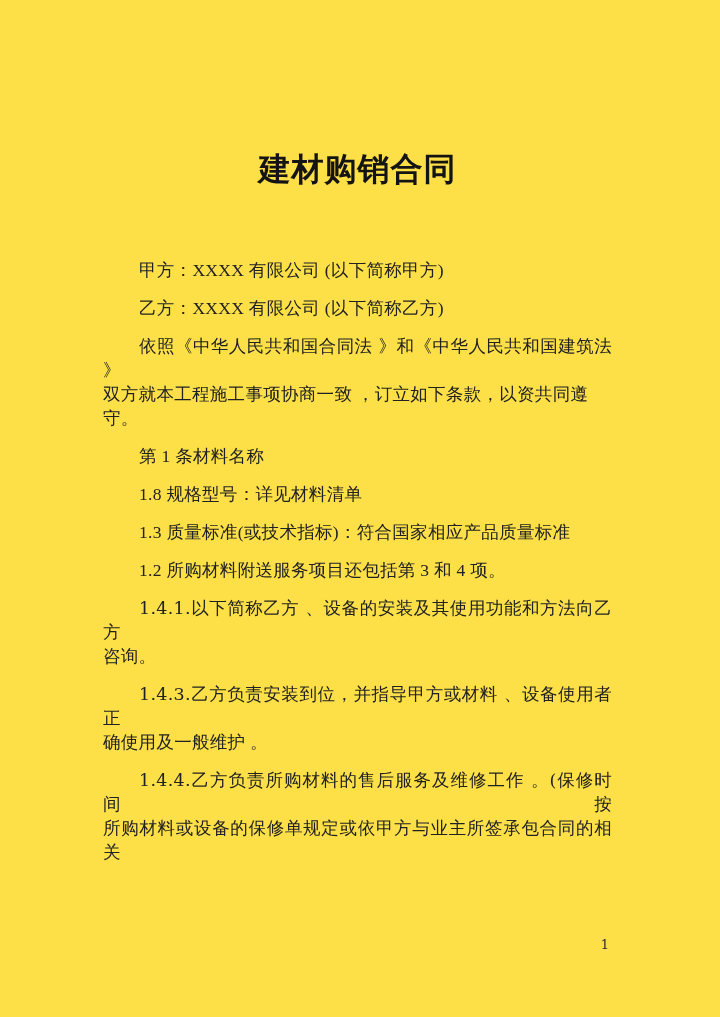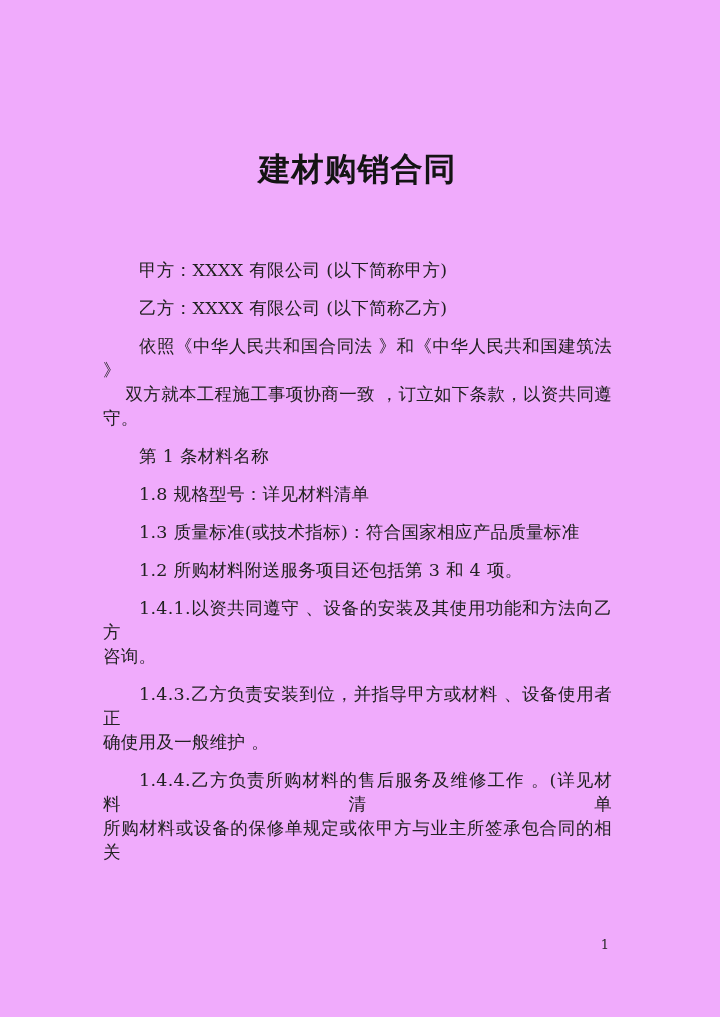--- a/index.html
+++ b/index.html
@@ -4,21 +4,21 @@
 <style>
   html, body {
     margin: 0;
     padding: 0;
     background: #ffffff;
   }
   .page {
     position: relative;
     width: 720px;
     height: 1017px;
-    background: #f0abfc;
+    background: #fde047;
     box-sizing: border-box;
     padding: 146px 108px 0 103px;
     overflow: hidden;
     font-family: "DejaVu Serif", "Liberation Serif", serif;
   }
   .doc-title {
     margin: 0 0 66px 0;
     font-family: "DejaVu Sans", "Liberation Sans", sans-serif;
     font-weight: bold;
     font-size: 32px;
@@ -41,22 +41,23 @@
     letter-spacing: 0.3px;
     text-align: justify;
     text-align-last: justify;
     text-justify: inter-character;
     white-space: pre-wrap;
   }
   .line.first {
     text-indent: 36px;
   }
   .line.last {
-    text-align: right;
+    text-align: left;
     text-align-last: left;
+    font-family: Liberation Serif, serif;
   }
   .page-footer {
     position: absolute;
     top: 938px;
     right: 111px;
     font-family: "DejaVu Serif", "Liberation Serif", serif;
     font-size: 13px;
     line-height: 14px;
     color: #2a2a2a;
   }
@@ -84,27 +85,27 @@
       <p class="para">
         <span class="line first last">1.8 规格型号：详见材料清单</span>
       </p>
       <p class="para">
         <span class="line first last">1.3 质量标准(或技术指标)：符合国家相应产品质量标准</span>
       </p>
       <p class="para">
         <span class="line first last">1.2 所购材料附送服务项目还包括第 3 和 4 项。</span>
       </p>
       <p class="para">
-        <span class="line first">1.4.1.以资共同遵守 、设备的安装及其使用功能和方法向乙方</span>
+        <span class="line first">1.4.1.以下简称乙方 、设备的安装及其使用功能和方法向乙方</span>
         <span class="line last">咨询。</span>
       </p>
       <p class="para">
         <span class="line first">1.4.3.乙方负责安装到位，并指导甲方或材料 、设备使用者正</span>
         <span class="line last">确使用及一般维护 。</span>
       </p>
       <p class="para">
-        <span class="line first">1.4.4.乙方负责所购材料的售后服务及维修工作 。(详见材料清单</span>
+        <span class="line first">1.4.4.乙方负责所购材料的售后服务及维修工作 。(保修时间按</span>
         <span class="line">所购材料或设备的保修单规定或依甲方与业主所签承包合同的相关</span>
       </p>
     </div>
 
   <div class="page-footer">1</div>
 </div>
 
 </body></html>

